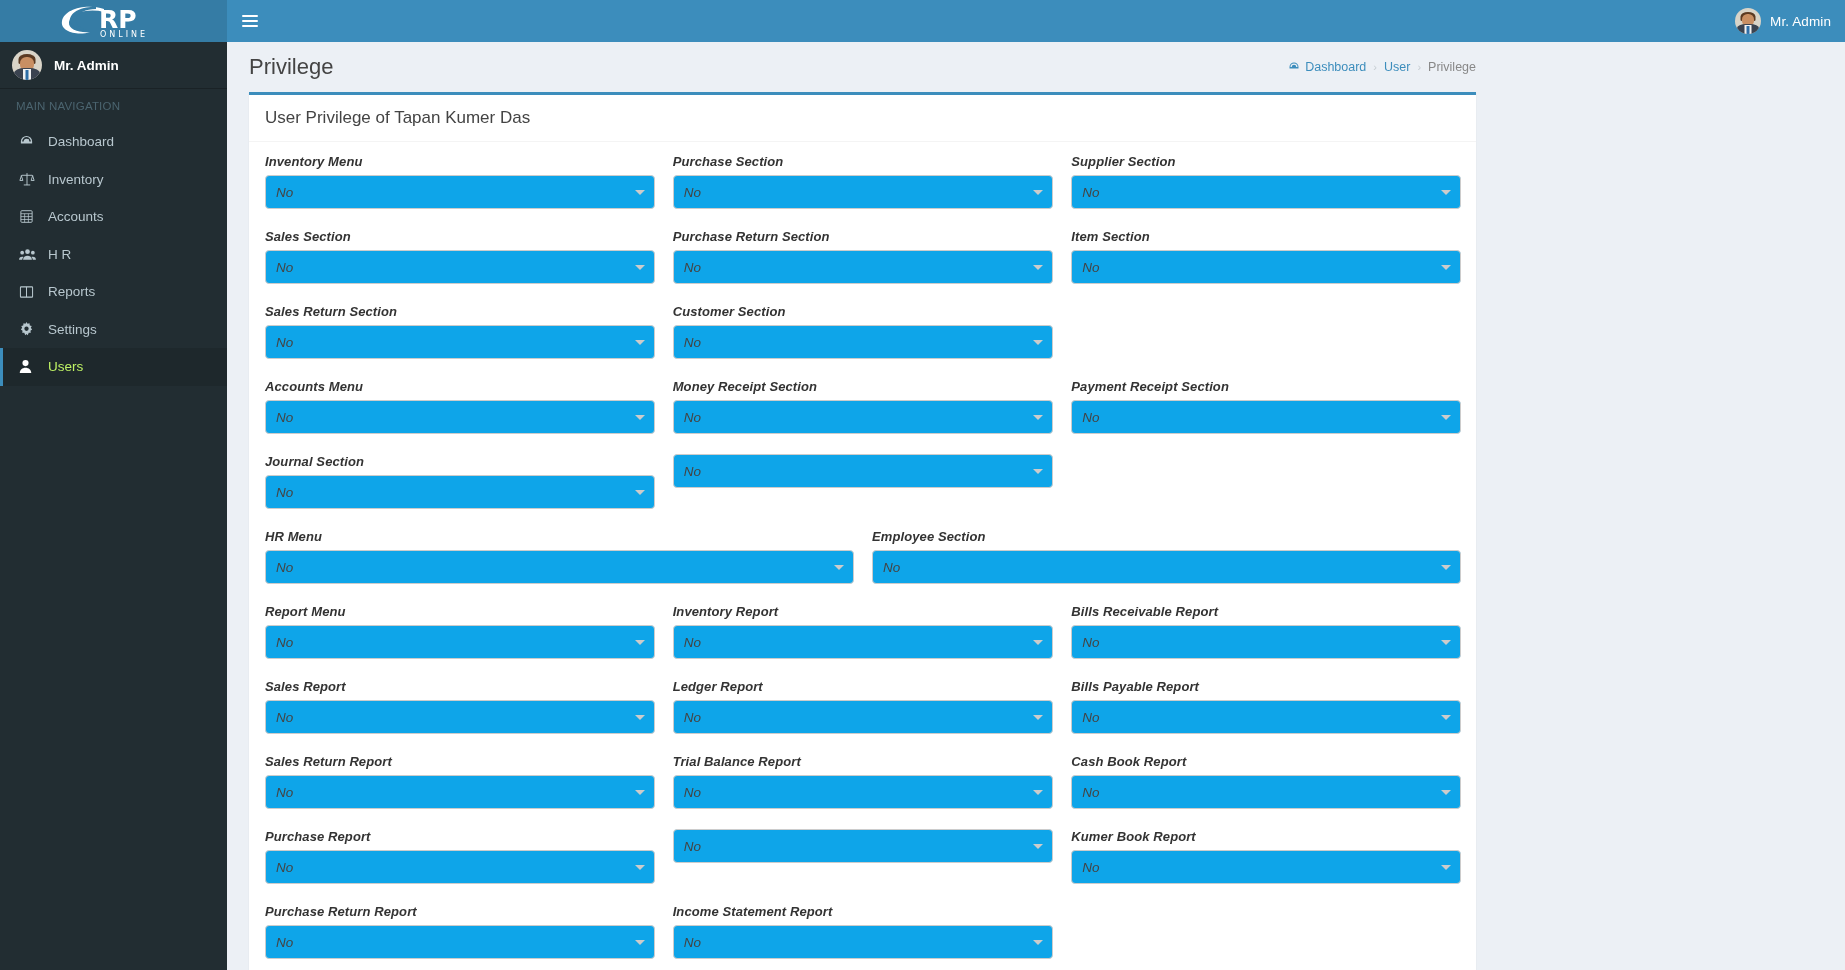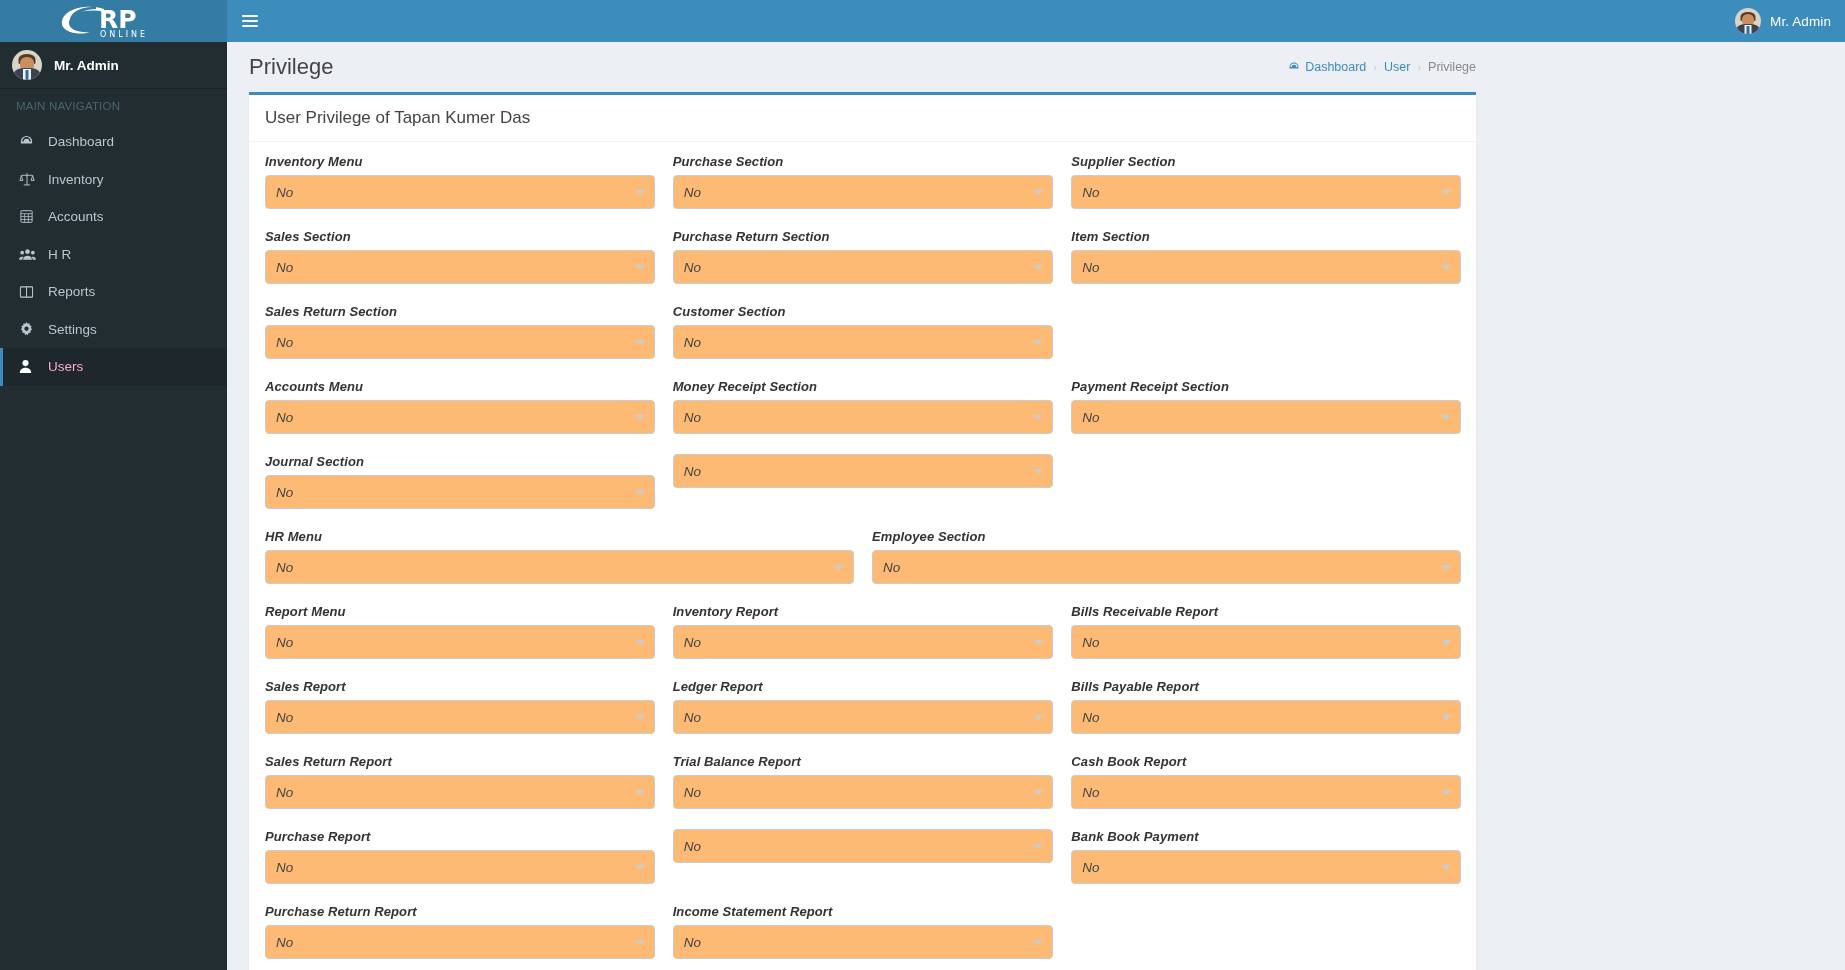--- a/index.html
+++ b/index.html
@@ -54,21 +54,21 @@
     letter-spacing: .2px; background: #222d32;
   }
   .nav-item {
     display: flex; align-items: center; height: 37.5px; padding-left: 16px;
     color: #b8c7ce; font-size: 13.5px; cursor: pointer;
     border-left: 3px solid transparent;
   }
   .nav-item .ico { width: 22px; display: inline-flex; align-items: center; justify-content: flex-start; flex: none; }
   .nav-item .ico svg { display: block; }
   .nav-item .lbl { margin-left: 7px; }
-  .nav-item.active { background: #1e282c; border-left-color: #3c8dbc; color: #f9a8d4; }
+  .nav-item.active { background: #1e282c; border-left-color: #3c8dbc; color: #bef264; }
 
   
   .content-wrapper {
     position: absolute; top: 42px; left: 227px; right: 0; bottom: 0;
     background: #ecf0f5; overflow: hidden;
   }
   .content-header {
     height: 50px; padding: 0 18px 0 22px;
     display: flex; align-items: center; justify-content: space-between;
   }
@@ -96,21 +96,21 @@
   .col3:nth-child(3) { padding: 0 0 0 9px; }
   .col6 { width: 50%; padding: 0 9px 0 0; }
   .col6:nth-child(2) { padding: 0 0 0 9px; }
   .form-group { margin-bottom: 20px; font-style: italic; }
   .ctl-label {
     display: block; font-size: 13px; font-weight: bold; color: #333;
     margin-bottom: 6px; letter-spacing: .1px;
   }
   .select2 {
     position: relative; height: 34px; border: 1px solid #ccc; border-radius: 4px;
-    background: #fdba74; display: flex; align-items: center; padding: 0 28px 0 10px;
+    background: #0ea5e9; display: flex; align-items: center; padding: 0 28px 0 10px;
     font-size: 13.5px; color: #444; cursor: pointer; user-select: none;
   }
   .select2 .arrow {
     position: absolute; right: 9px; top: 50%; margin-top: -2px;
     width: 0; height: 0; border-left: 5px solid transparent;
     border-right: 5px solid transparent; border-top: 5px solid #ccc;
   }
 </style>
 </head>
 <body>
@@ -512,21 +512,21 @@
               <div class="col3">
                 <div class="form-group">
                   <div class="select2">
                     <span>No</span>
                     <span class="arrow"></span>
                   </div>
                 </div>
               </div>
               <div class="col3">
                 <div class="form-group">
-                  <label class="ctl-label">Bank Book Payment</label>
+                  <label class="ctl-label">Kumer Book Report</label>
                   <div class="select2">
                     <span>No</span>
                     <span class="arrow"></span>
                   </div>
                 </div>
               </div>
             </div>
             <div class="form-row">
               <div class="col3">
                 <div class="form-group">

